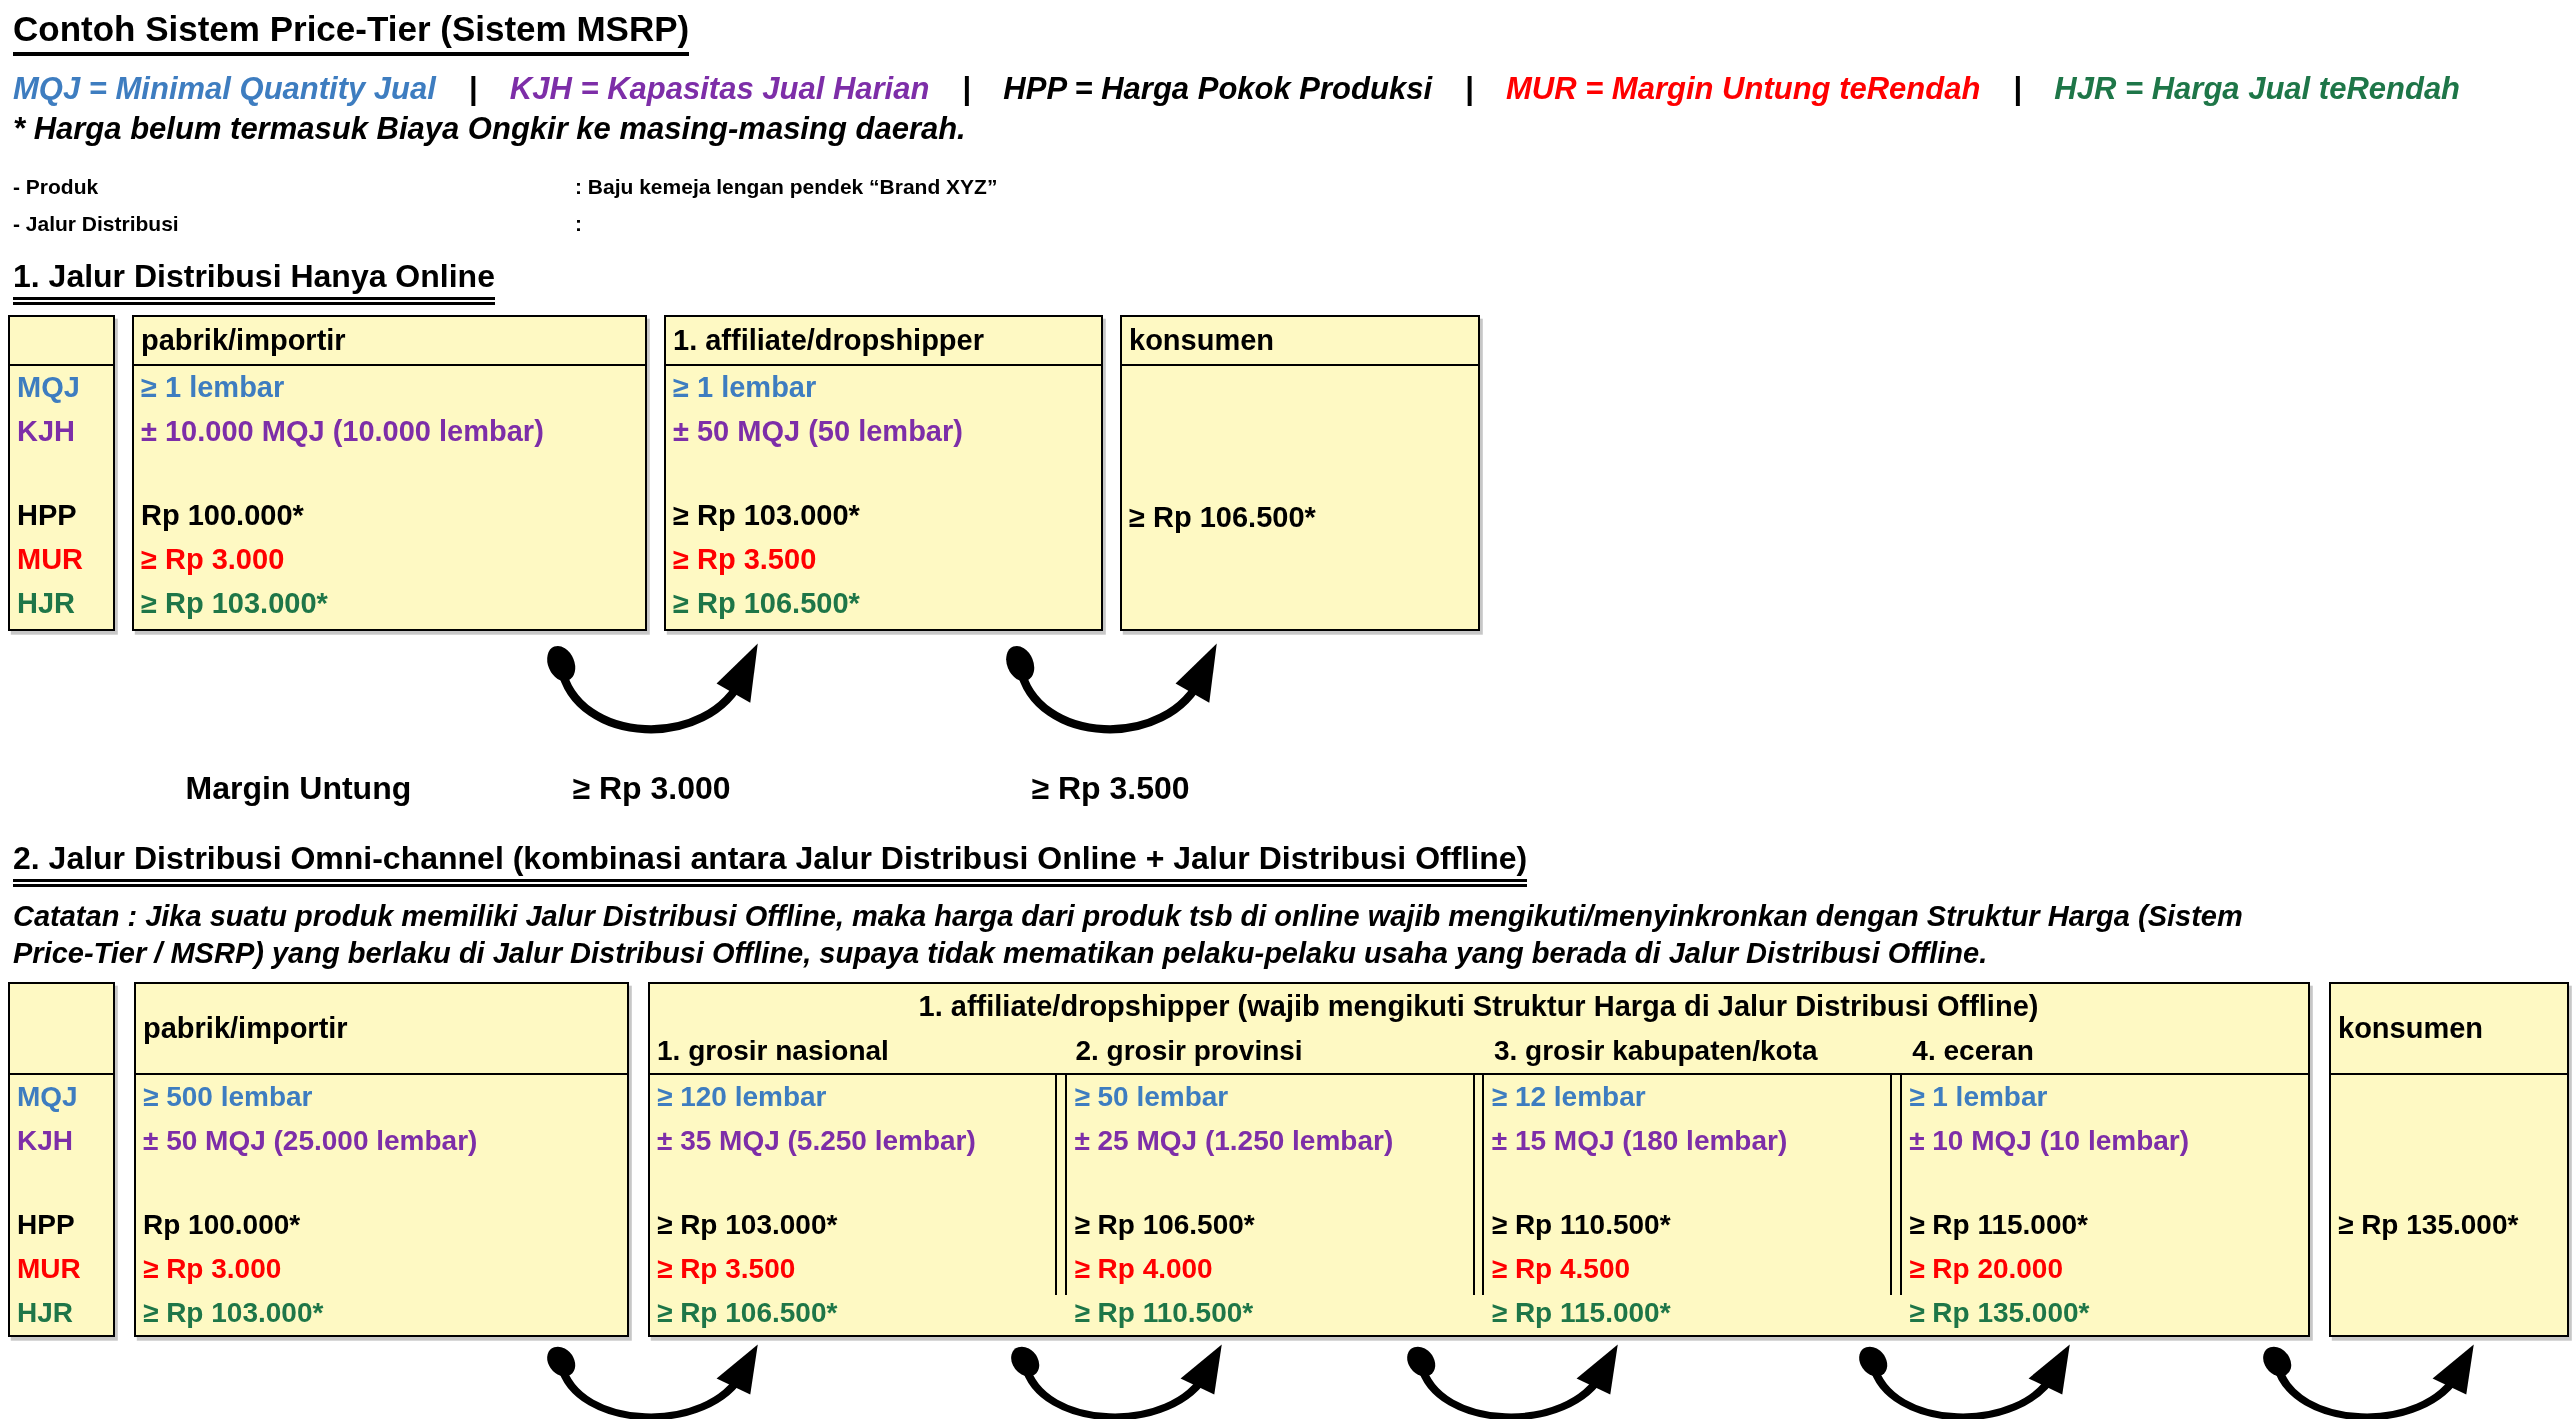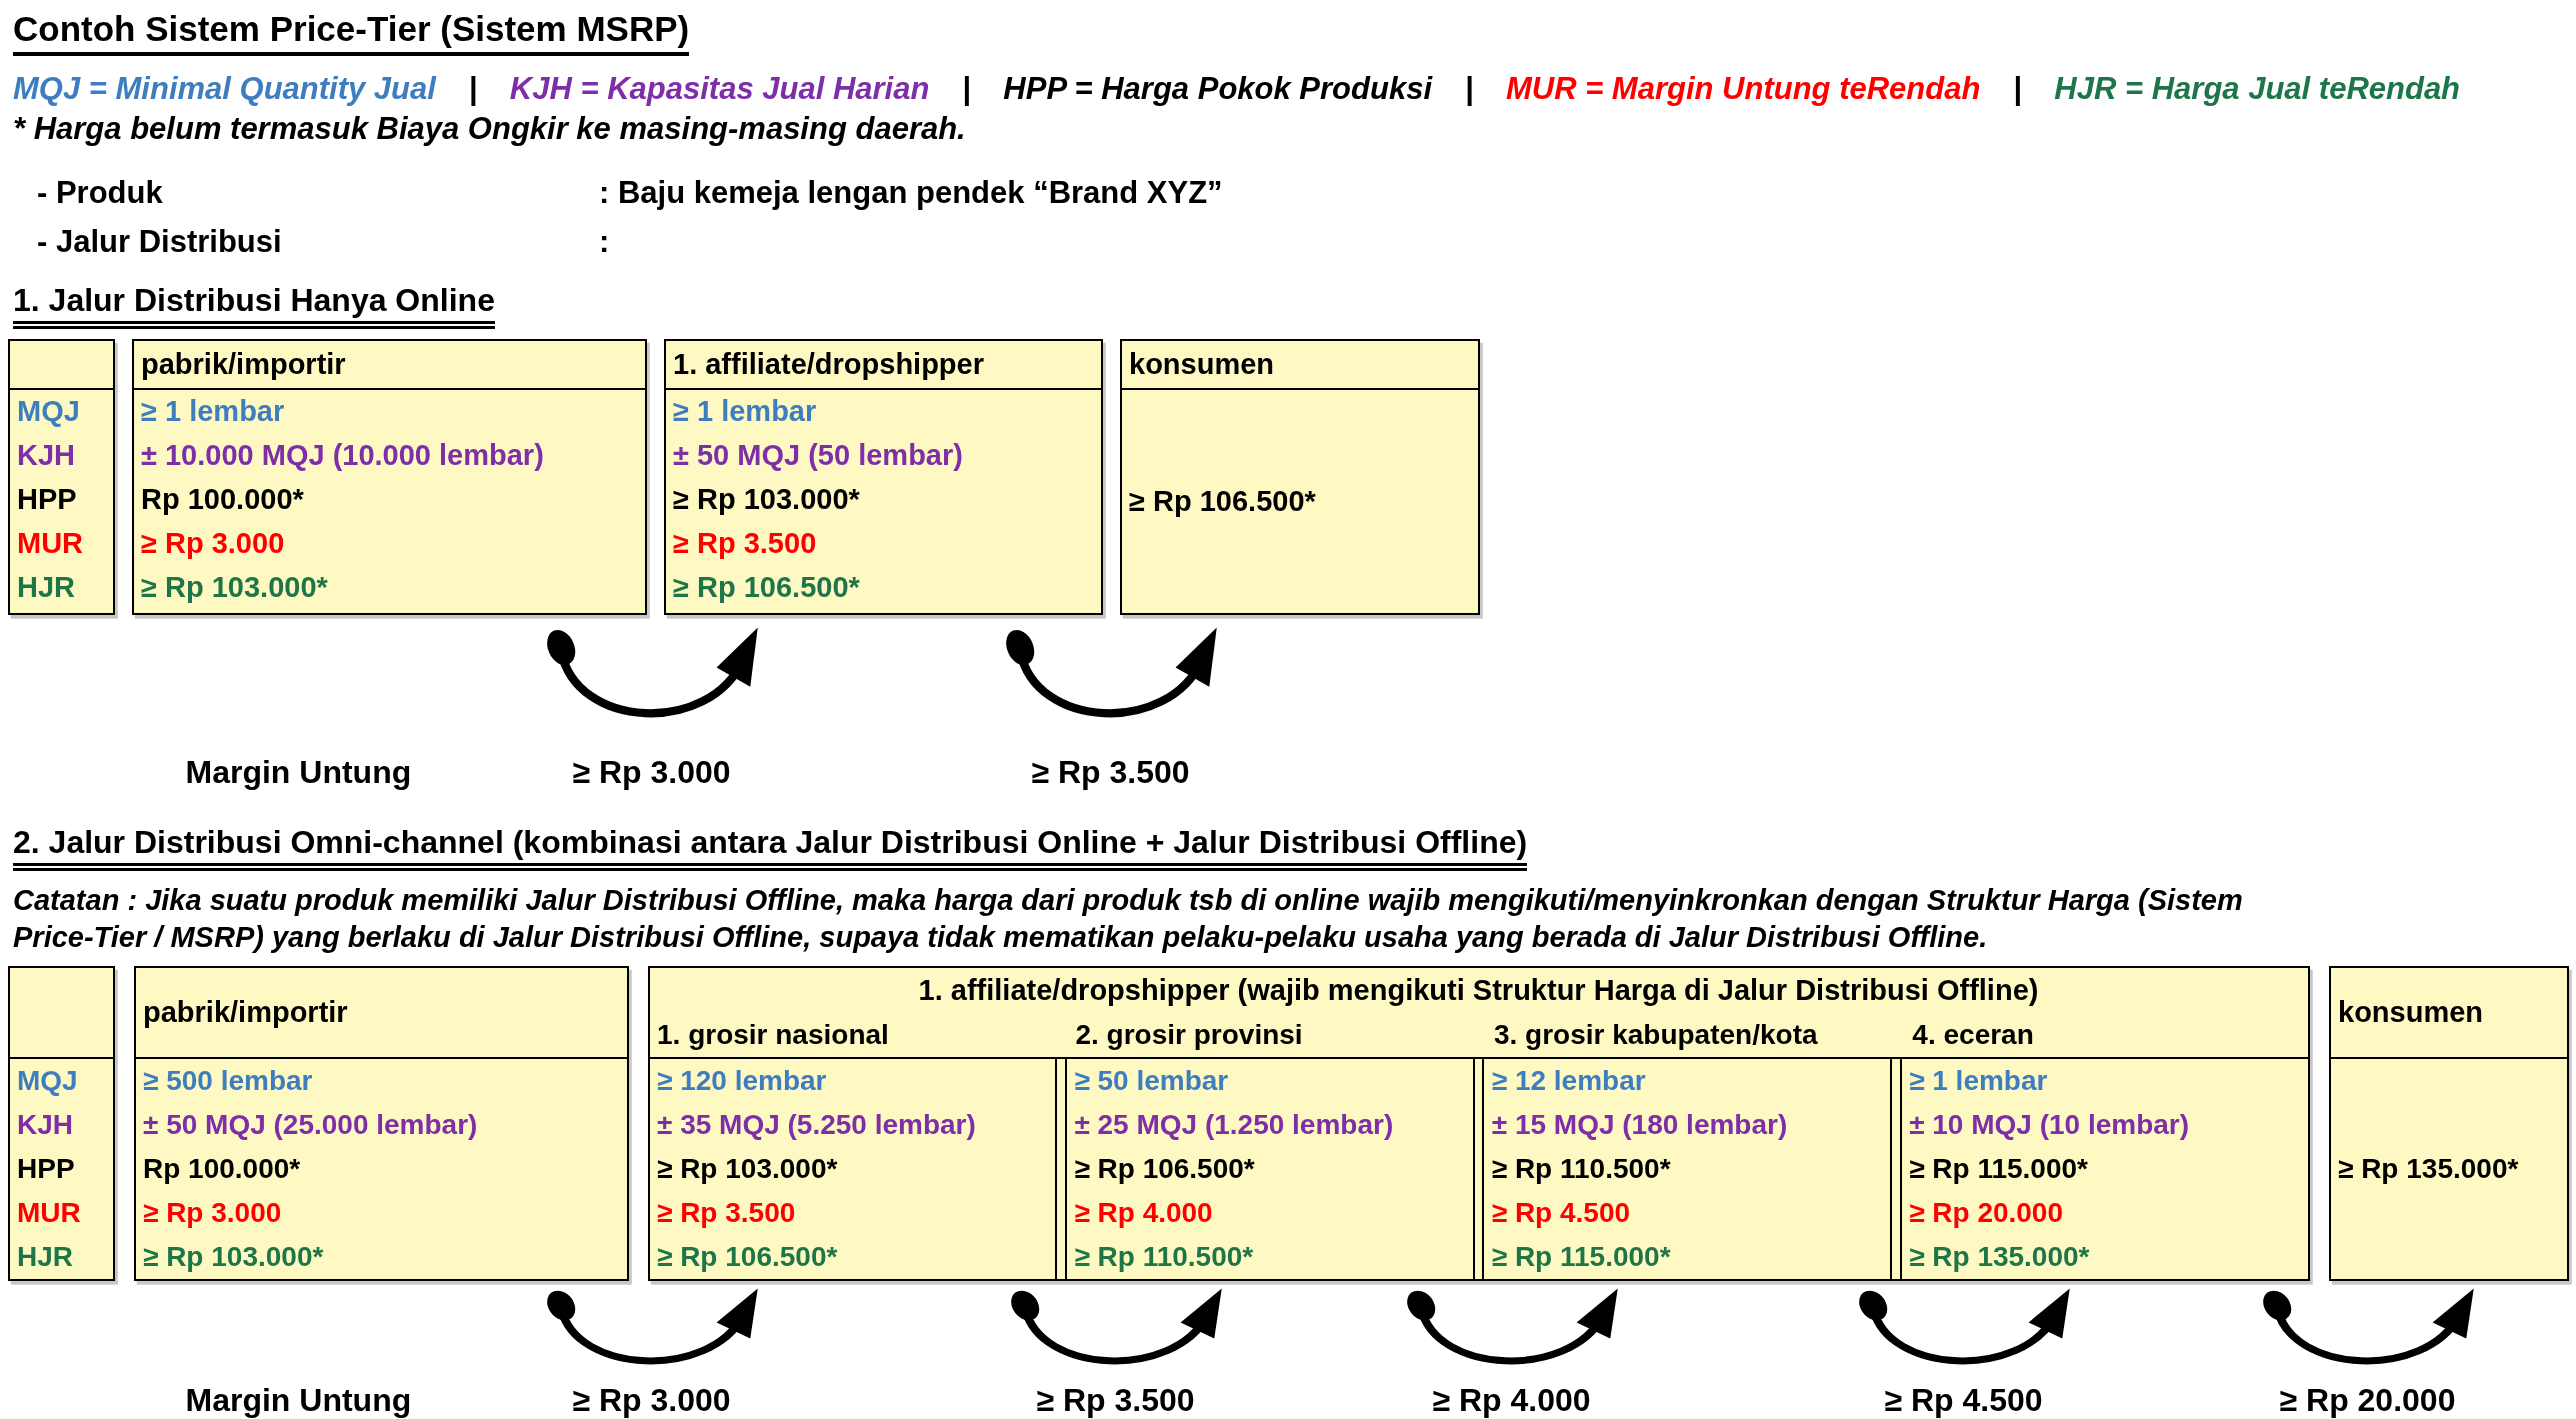--- a/index.html
+++ b/index.html
@@ -3,33 +3,33 @@
 <meta charset="utf-8">
 <style>
   html,body{margin:0;padding:0;background:#fff;}
   .page{
     width:2576px;height:1419px;position:relative;overflow:hidden;
     font-family:"Liberation Sans",sans-serif;font-weight:bold;color:#000;
     padding-top:9.4px;box-sizing:border-box;background:#fff;
   }
   .c-mqj{color:#3E7DC0;}
   .c-kjh{color:#7D2EA8;}
-  .c-hpp{color:#000000;}
+  .c-hpp{color:#000000;margin-top:40px;}
   .c-mur{color:#FF0000;}
   .c-hjr{color:#1E7648;}
 
   .title{
     display:inline-block;margin-left:13px;font-size:35px;
     border-bottom:4.7px solid #000;padding-bottom:2.8px;white-space:nowrap;
   }
   .legend{margin:15px 0 0 13px;font-size:31px;font-style:italic;white-space:nowrap;}
   .legend .lsep{margin:0 24px;color:#000;}
   .note{margin:3.7px 0 0 13px;font-size:31px;font-style:italic;white-space:nowrap;}
 
-  .kv{margin:28px 0 0 37px;font-size:31px;display:flex;white-space:nowrap;}
+  .kv{margin:28px 0 0 13px;font-size:21px;display:flex;white-space:nowrap;}
   .kv + .kv{margin-top:13px;}
   .kv .kv-label{width:562px;flex:0 0 auto;}
 
   .sec-h{
     display:inline-block;margin:22.5px 0 0 13px;font-size:32px;
     border-bottom:8.4px double #000;padding-bottom:1.9px;white-space:nowrap;
   }
 
   .trow{display:flex;margin-left:7.5px;}
   .t1{margin-top:9.4px;}

